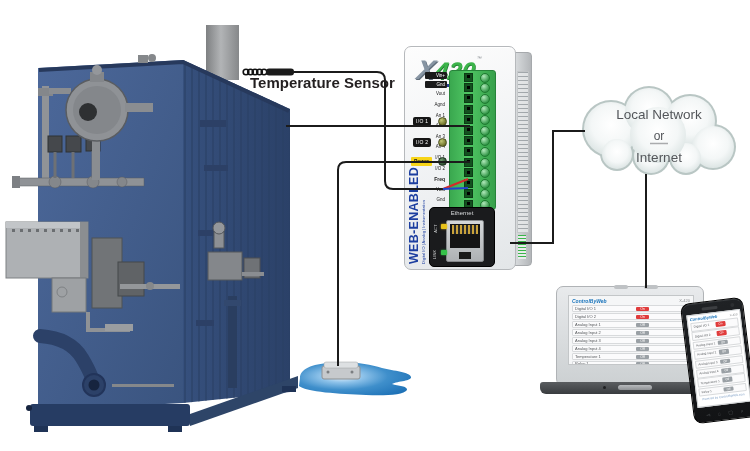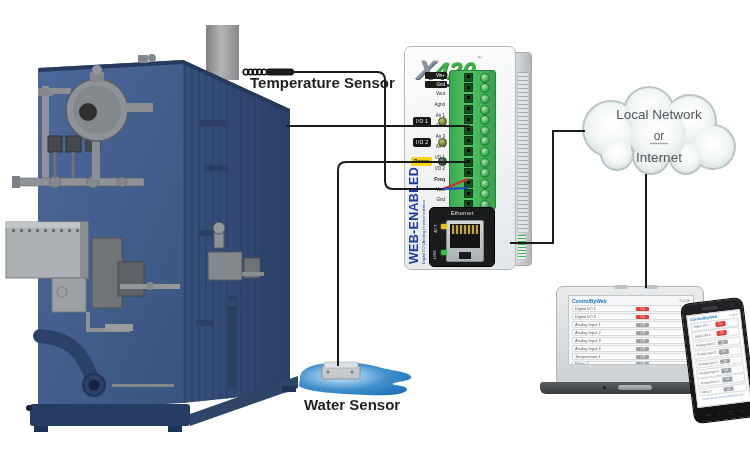--- a/index.html
+++ b/index.html
@@ -237,21 +237,20 @@
              C340,394 306,392 299,386 Z" fill="url(#waterGrad)"></path>
     <g>
       <rect x="322" y="366" width="38" height="13" rx="2" fill="#c6c9cc" stroke="#8d9093"></rect>
       <rect x="324" y="362" width="34" height="6" rx="2" fill="#dde0e2" stroke="#9da0a3" stroke-width="0.5"></rect>
       <circle cx="328" cy="372" r="1.5" fill="#7b7e81"></circle>
         <circle cx="352" cy="372" r="1.5" fill="#7b7e81"></circle>
     </g>
   </svg>
 
   <div class="sensor-label" style="left:250px;top:48px;margin-top:26px;">Temperature Sensor</div>
-  <div class="sensor-label" style="left:304px;top:396px;">Water Sensor</div>
 
   <div class="device-side">
     <div class="device-sticker"></div>
     <div class="device-sticker-green"></div>
   </div>
   <div class="device-body">
     <div class="brand">
       <span class="brand-x">X</span><span class="brand-420">420</span><span class="brand-tm">™</span>
     </div>
 

